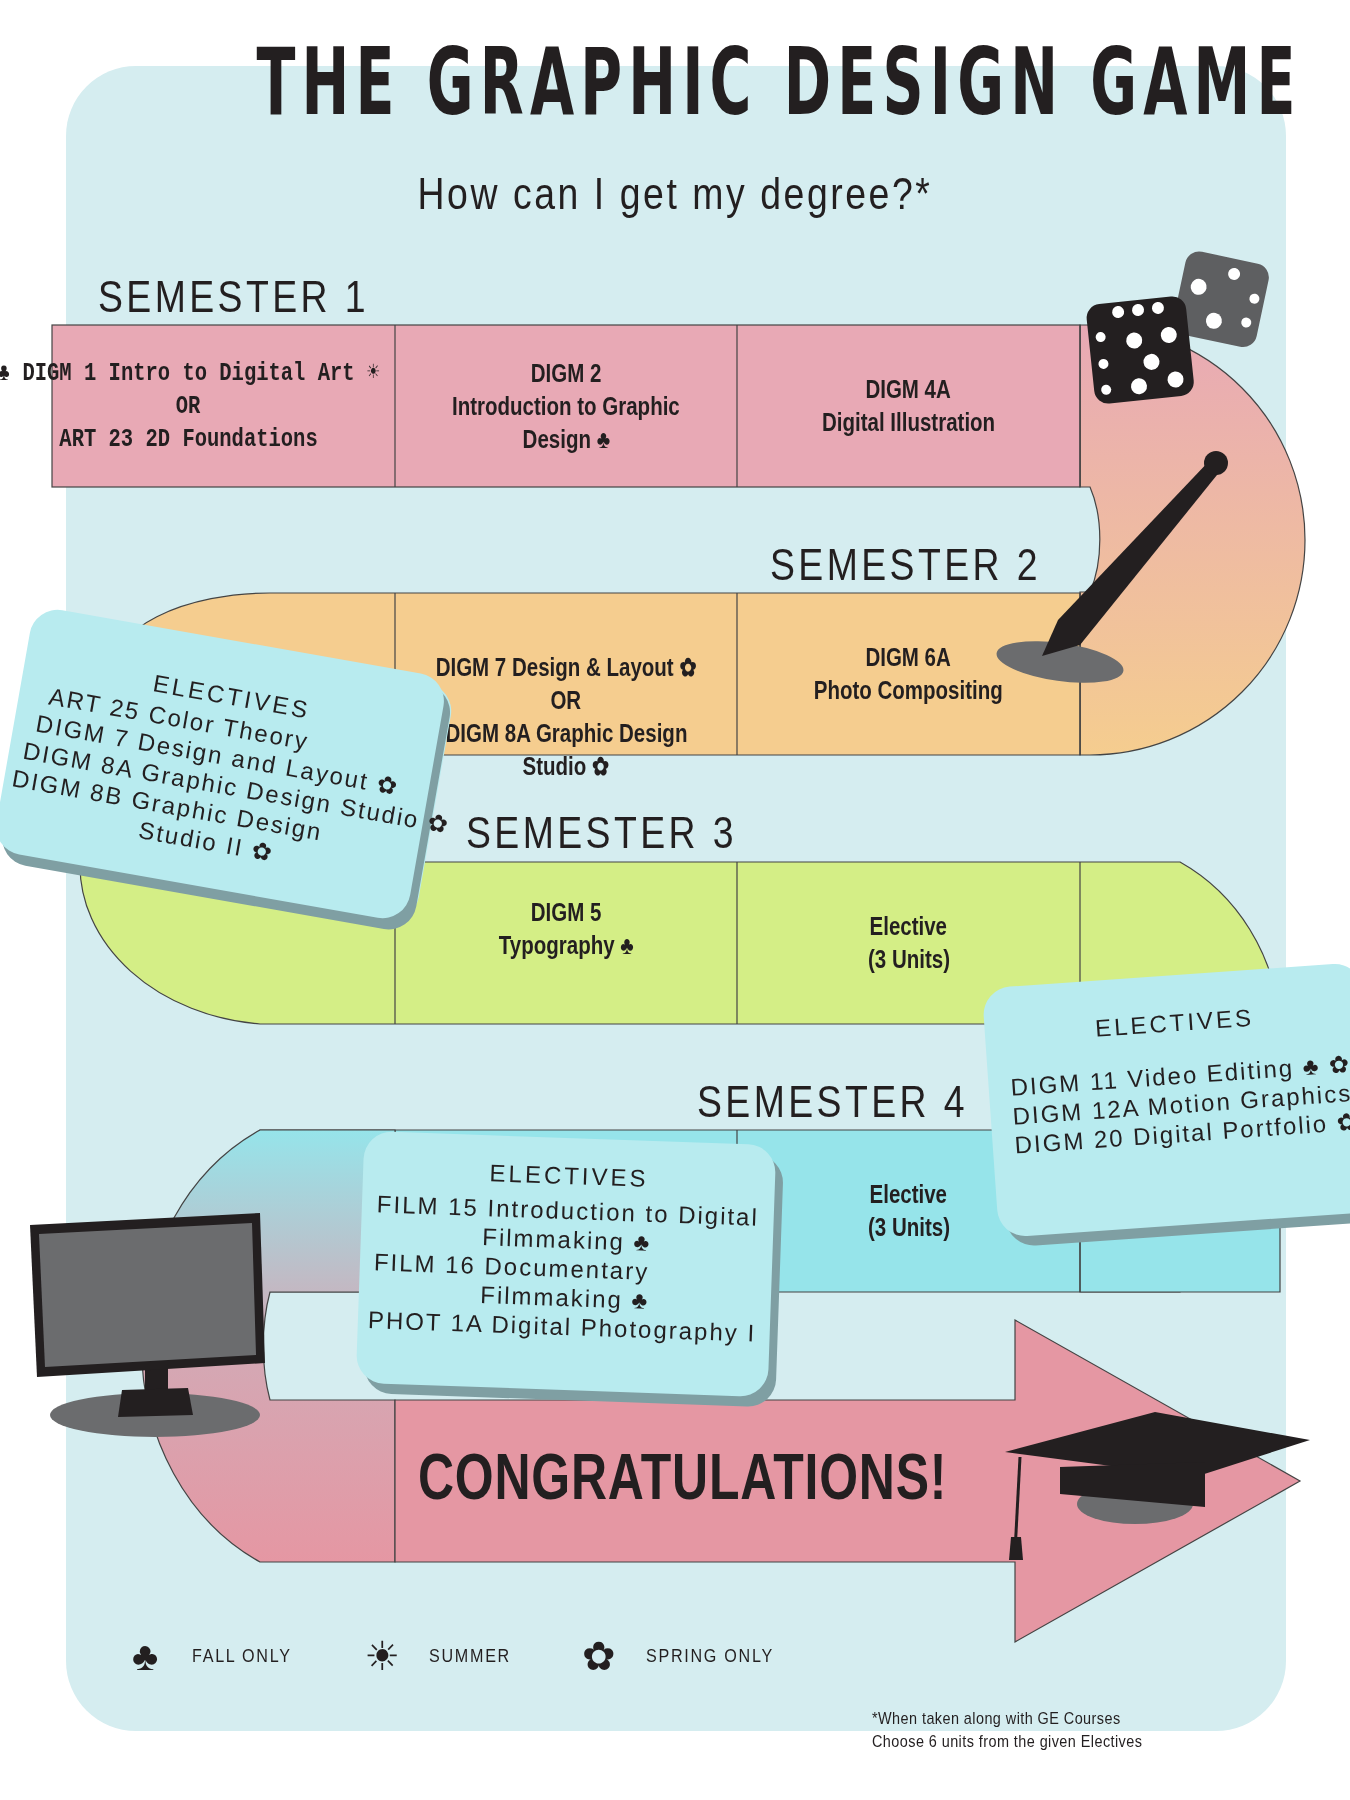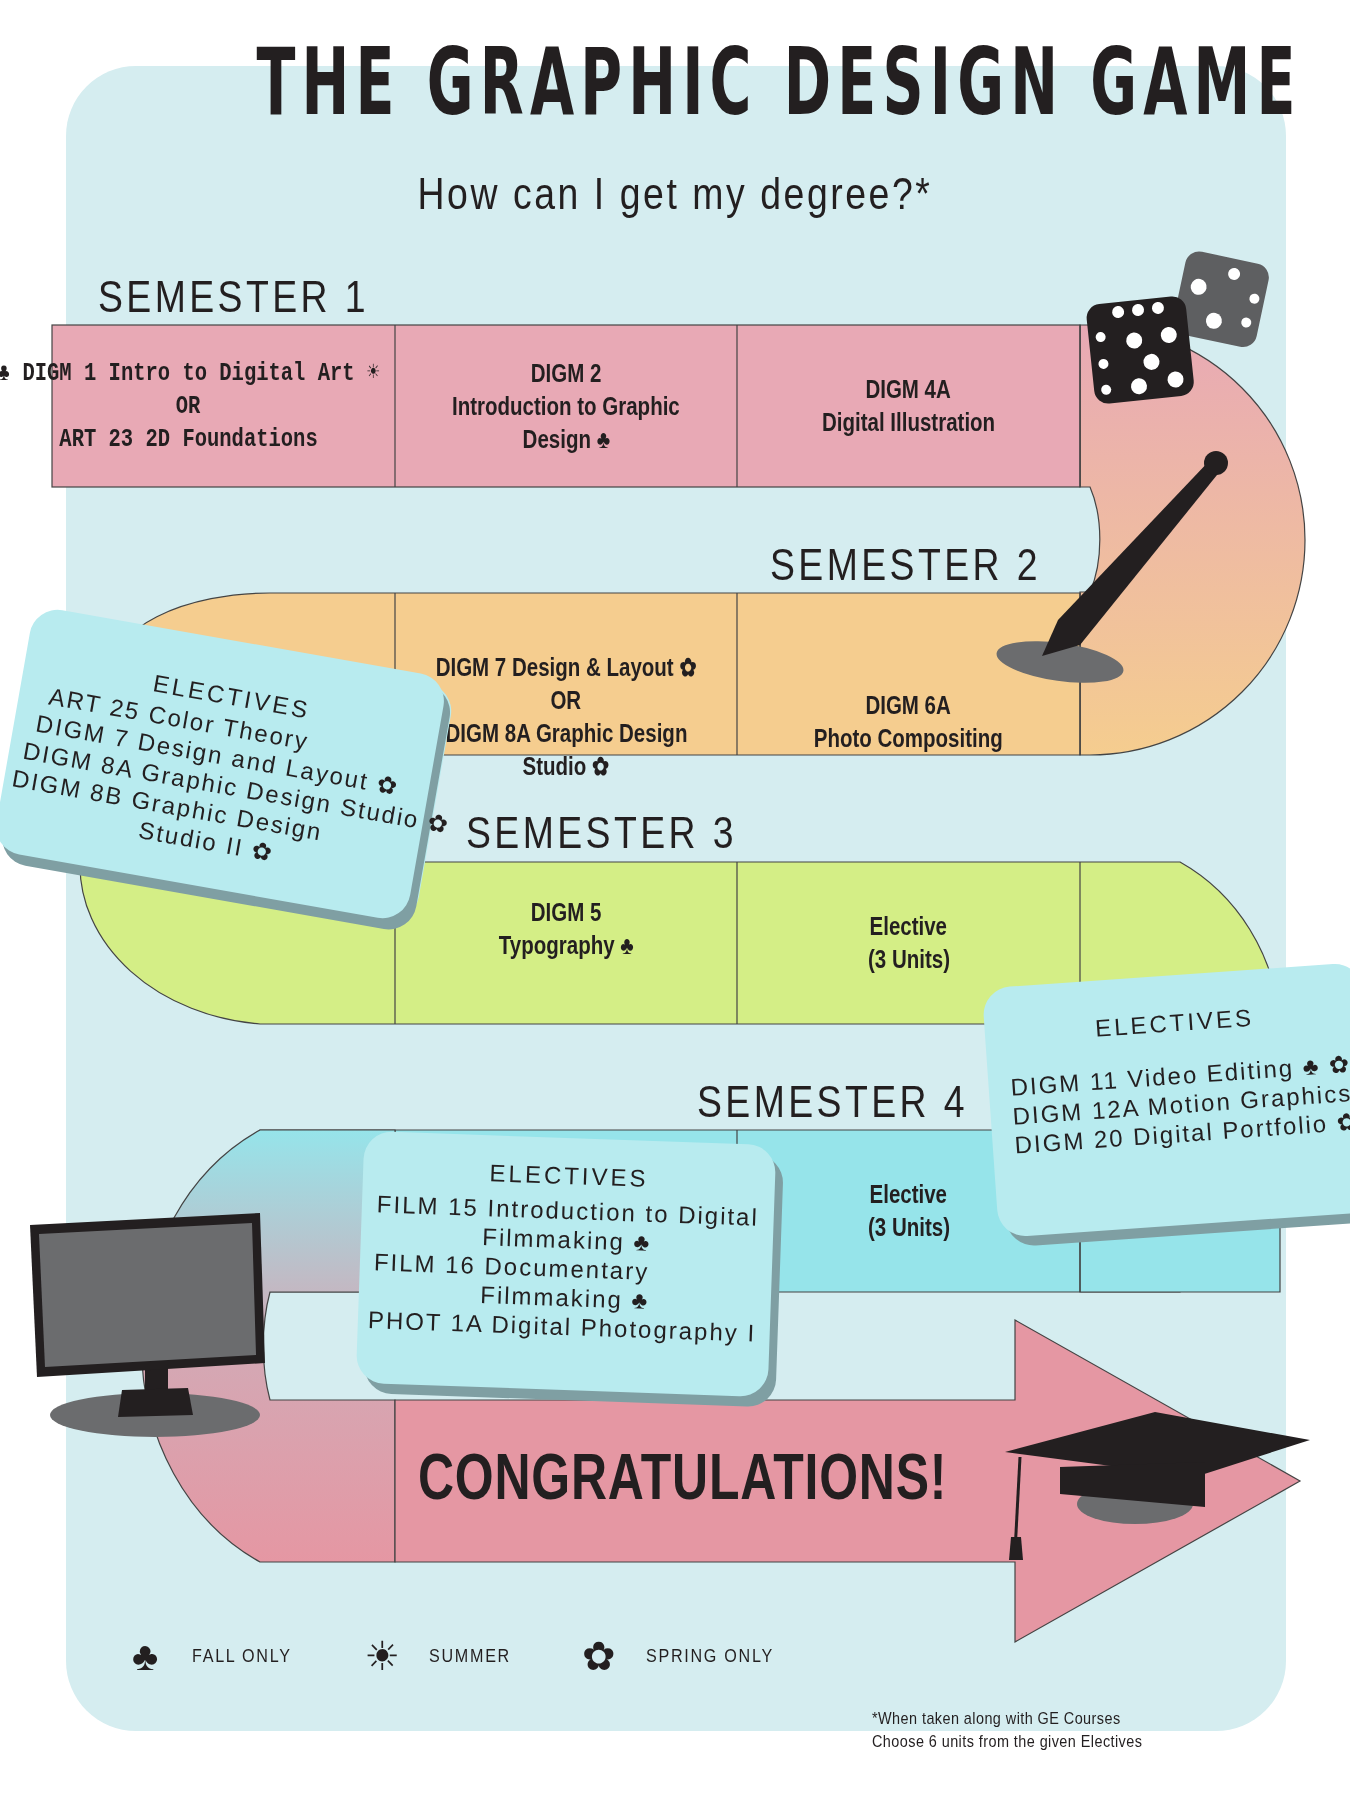--- a/index.html
+++ b/index.html
@@ -126,21 +126,21 @@
   <span class="line">DIGM 4A</span>
   <span class="line">Digital Illustration</span>
 </div>
 
 <div class="cell" style="left:395px; top:593px; width:342px; height:162px;margin-top:43px;">
   <span class="line">DIGM 7 Design &amp; Layout ✿</span>
   <span class="line">OR</span>
   <span class="line">DIGM 8A Graphic Design</span>
   <span class="line">Studio ✿</span>
 </div>
-<div class="cell" style="left:737px; top:593px; width:343px; height:162px;justify-content:flex-end;">
+<div class="cell" style="left:737px; top:593px; width:343px; height:162px;">
   <span class="line">DIGM 6A</span>
   <span class="line">Photo Compositing</span>
 </div>
 
 <div class="cell" style="left:395px; top:862px; width:342px; height:133px;">
   <span class="line">DIGM 5</span>
   <span class="line">Typography ♣</span>
 </div>
 <div class="cell" style="left:737px; top:862px; width:343px; height:162px;">
   <span class="line">Elective</span>

